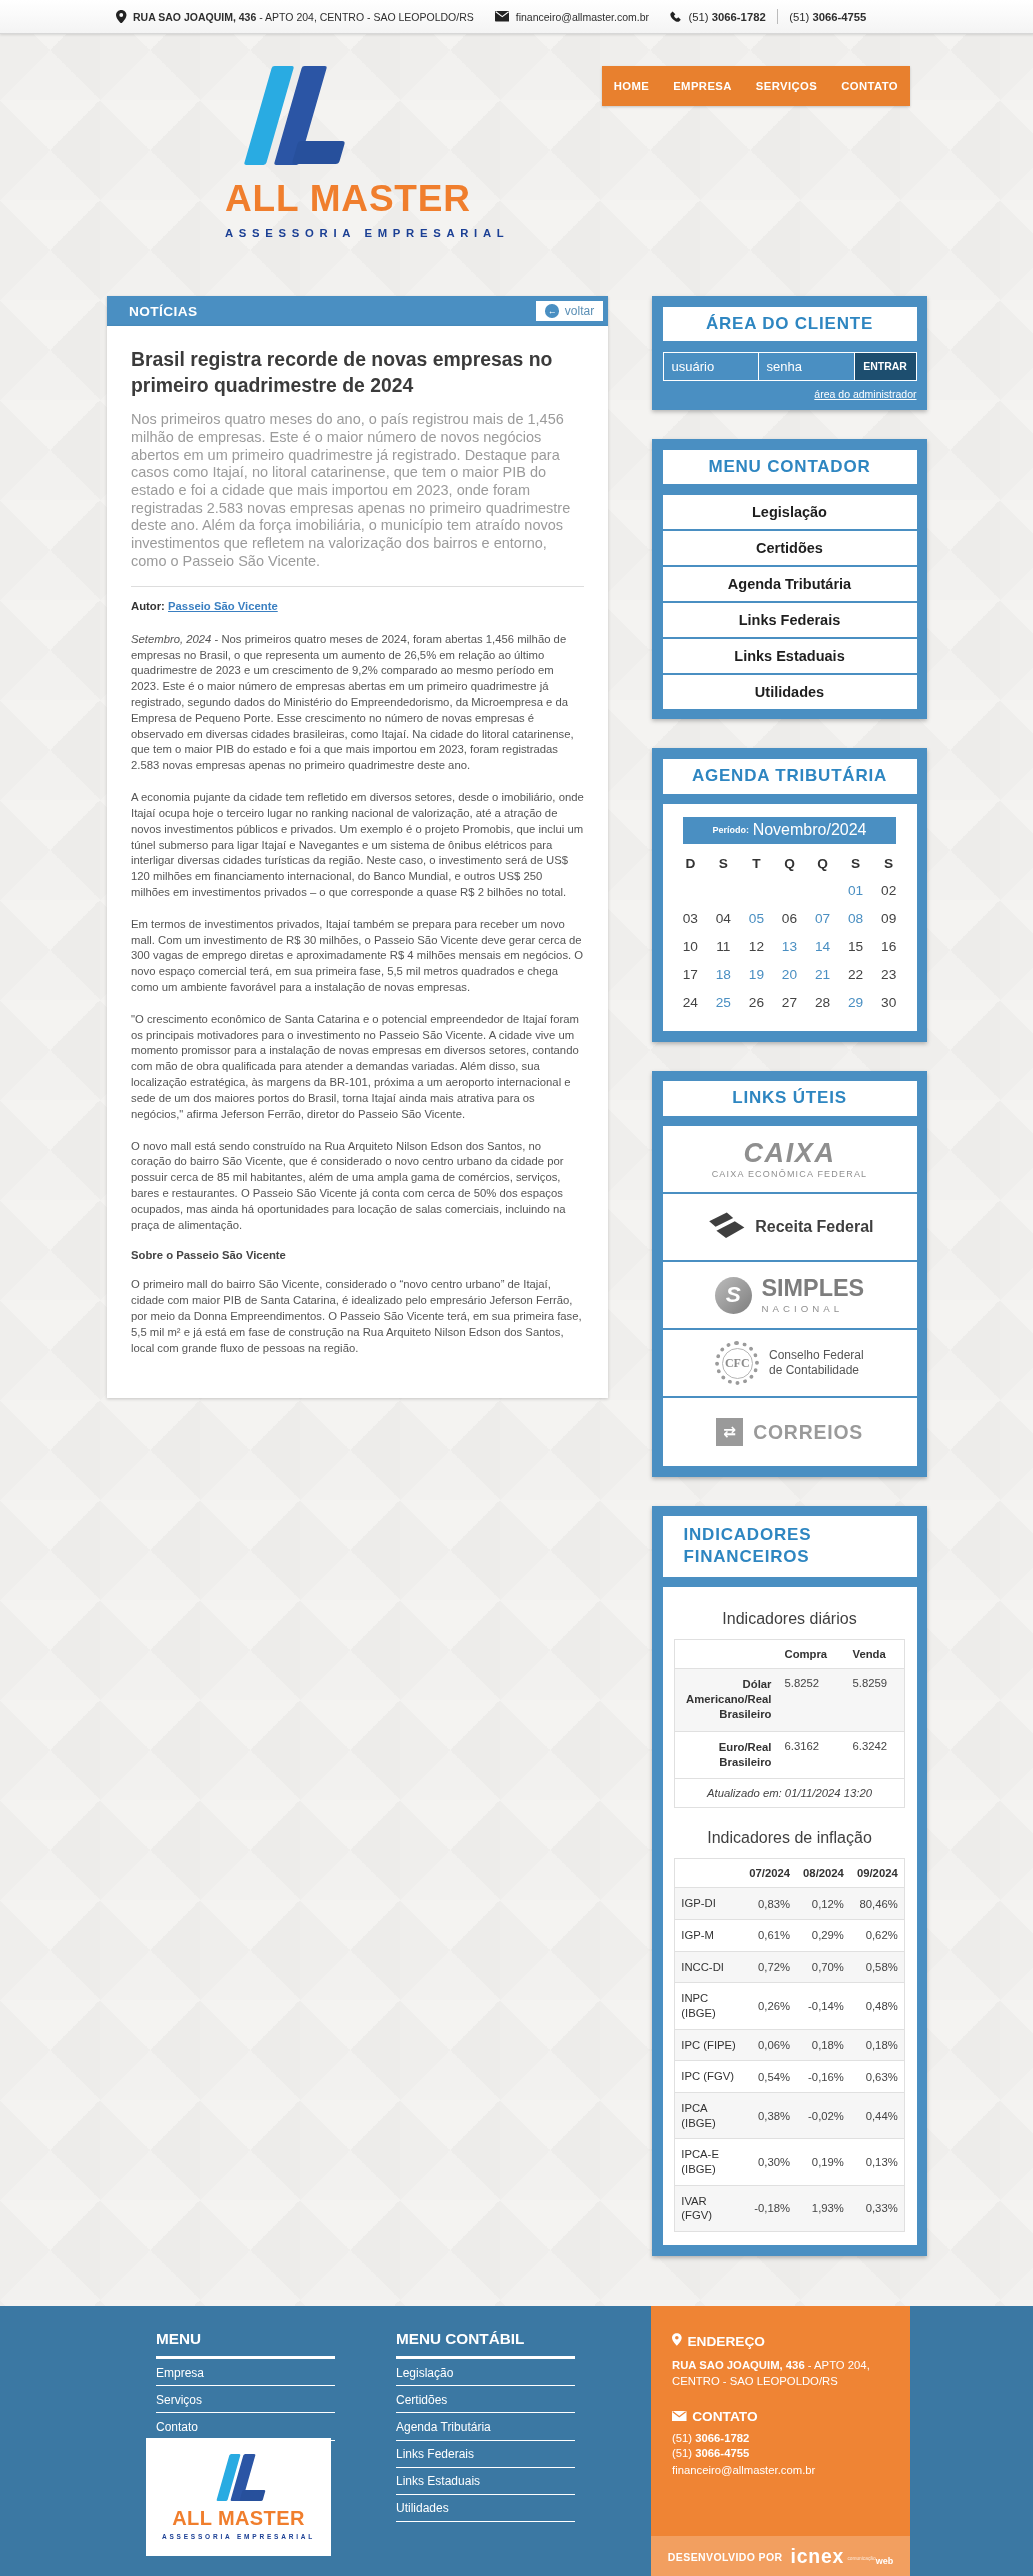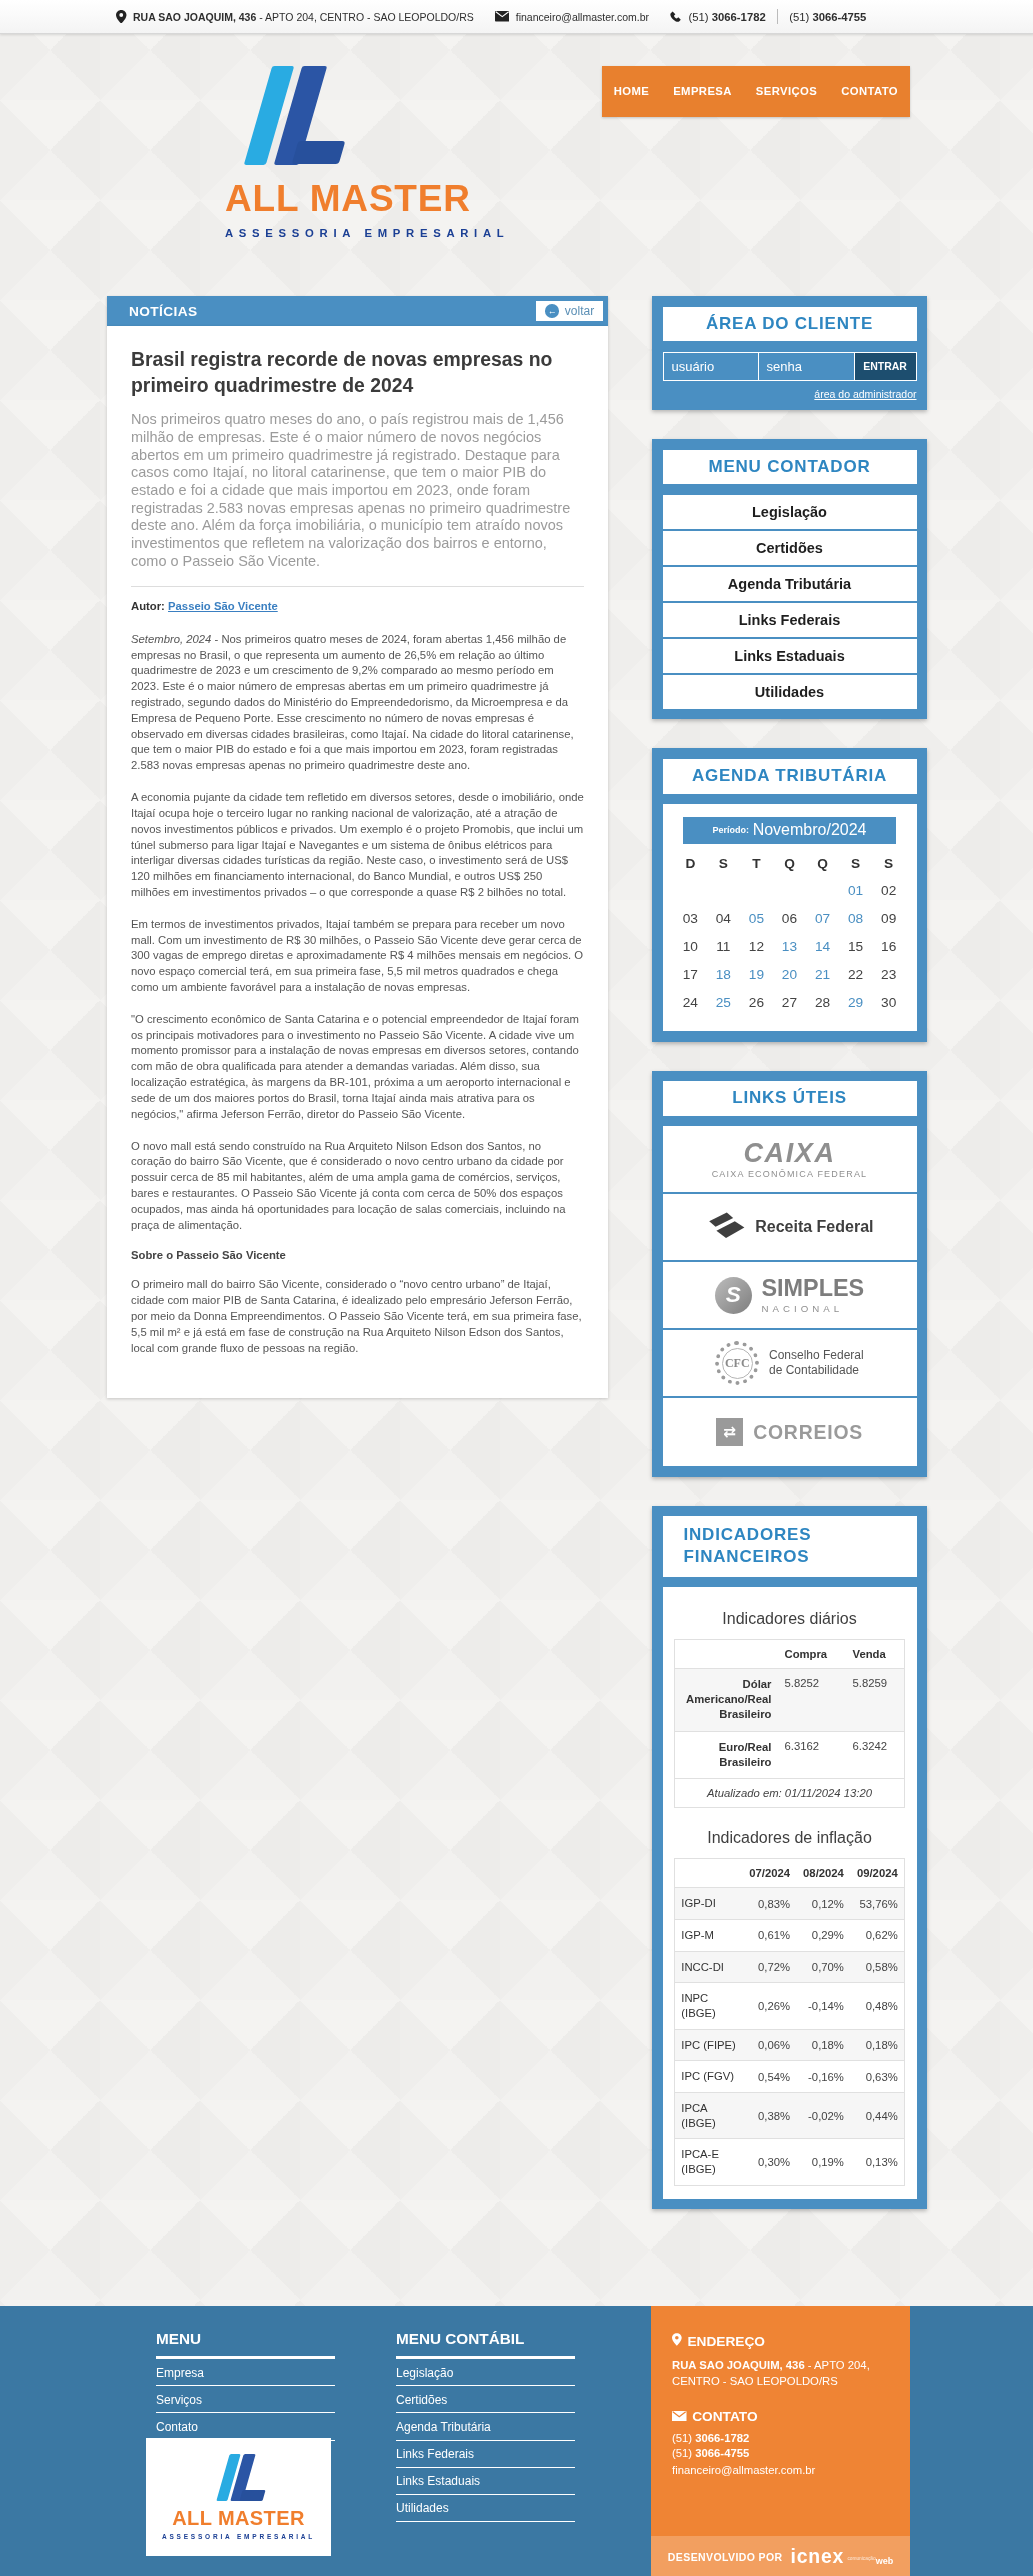--- a/index.html
+++ b/index.html
@@ -30,21 +30,21 @@
   
   .header { height:262px; position:relative; }
   .logo { position:absolute; left:225px; top:32px; width:291px; }
   .logo-mark { position:relative; width:129px; height:102px; margin-left:6.5px; }
   .logo-mark .bar-light { position:absolute; left:26px; top:0; width:22px; height:99px; background:#29abe2; transform:skewX(-16deg); border-radius:2.4px; }
   .logo-mark .bar-dark  { position:absolute; left:56px; top:0; width:25px; height:99px; background:#2b55a5; transform:skewX(-16deg); border-radius:2.4px; }
   .logo-mark .bar-foot  { position:absolute; left:63px; top:75px; width:47px; height:23.4px; background:#27509c; transform:skewX(-16deg); border-radius:3.2px; }
   .logo-name { font-size:37px; font-weight:bold; color:#f07e2d; letter-spacing:0.8px; margin-top:9.7px; }
   .logo-tagline { font-size:11.3px; font-weight:bold; color:#1b3f94; letter-spacing:5.7px; margin-top:7.3px; }
 
-  .nav { position:absolute; right:124px; top:31.5px; background:#e8802e; display:flex; height:51px; align-items:stretch; box-shadow:0 0.8px 2.4px rgba(0,0,0,.2);margin-left:16px; }
+  .nav { position:absolute; right:124px; top:31.5px; background:#e8802e; display:flex; height:40px; align-items:stretch; box-shadow:0 0.8px 2.4px rgba(0,0,0,.2);margin-left:16px; }
   .nav-item { color:#fff; font-weight:bold; font-size:11.3px; letter-spacing:0.4px; display:flex; align-items:center; padding:0 12px; cursor:pointer; }
 
   
   .main { width:820px; margin-left:107px; display:flex; gap:44px; min-height:2010px; align-items:flex-start; }
   .col-left { width:501px; }
   .col-right { width:275px; }
 
   
   .news-bar { background:#4a8fc2; height:30px; display:flex; align-items:center; justify-content:space-between; padding:0 4.8px 0 22px; box-shadow:0 0.8px 2.4px rgba(0,0,0,.25); }
   .news-bar-title { color:#fff; font-weight:bold; font-size:13.7px; letter-spacing:0.4px; }
@@ -407,21 +407,21 @@
               <th>07/2024</th>
               <th>08/2024</th>
               <th>09/2024</th>
             </tr>
           </thead>
           <tbody>
             <tr>
                 <th class="rowlbl">IGP-DI</th>
                 <td>0,83%</td>
                 <td>0,12%</td>
-                <td>53,76%</td>
+                <td>80,46%</td>
               </tr>
             <tr>
                 <th class="rowlbl">IGP-M</th>
                 <td>0,61%</td>
                 <td>0,29%</td>
                 <td>0,62%</td>
               </tr>
             <tr>
                 <th class="rowlbl">INCC-DI</th>
                 <td>0,72%</td>
@@ -450,20 +450,26 @@
                 <th class="rowlbl">IPCA (IBGE)</th>
                 <td>0,38%</td>
                 <td>-0,02%</td>
                 <td>0,44%</td>
               </tr>
             <tr>
                 <th class="rowlbl">IPCA-E (IBGE)</th>
                 <td>0,30%</td>
                 <td>0,19%</td>
                 <td>0,13%</td>
+              </tr>
+            <tr>
+                <th class="rowlbl">IVAR (FGV)</th>
+                <td>-0,18%</td>
+                <td>1,93%</td>
+                <td>0,33%</td>
               </tr>
           </tbody>
         </table>
       </div>
     </div>
 
   </div>
 </div>
 
 <div class="footer">

